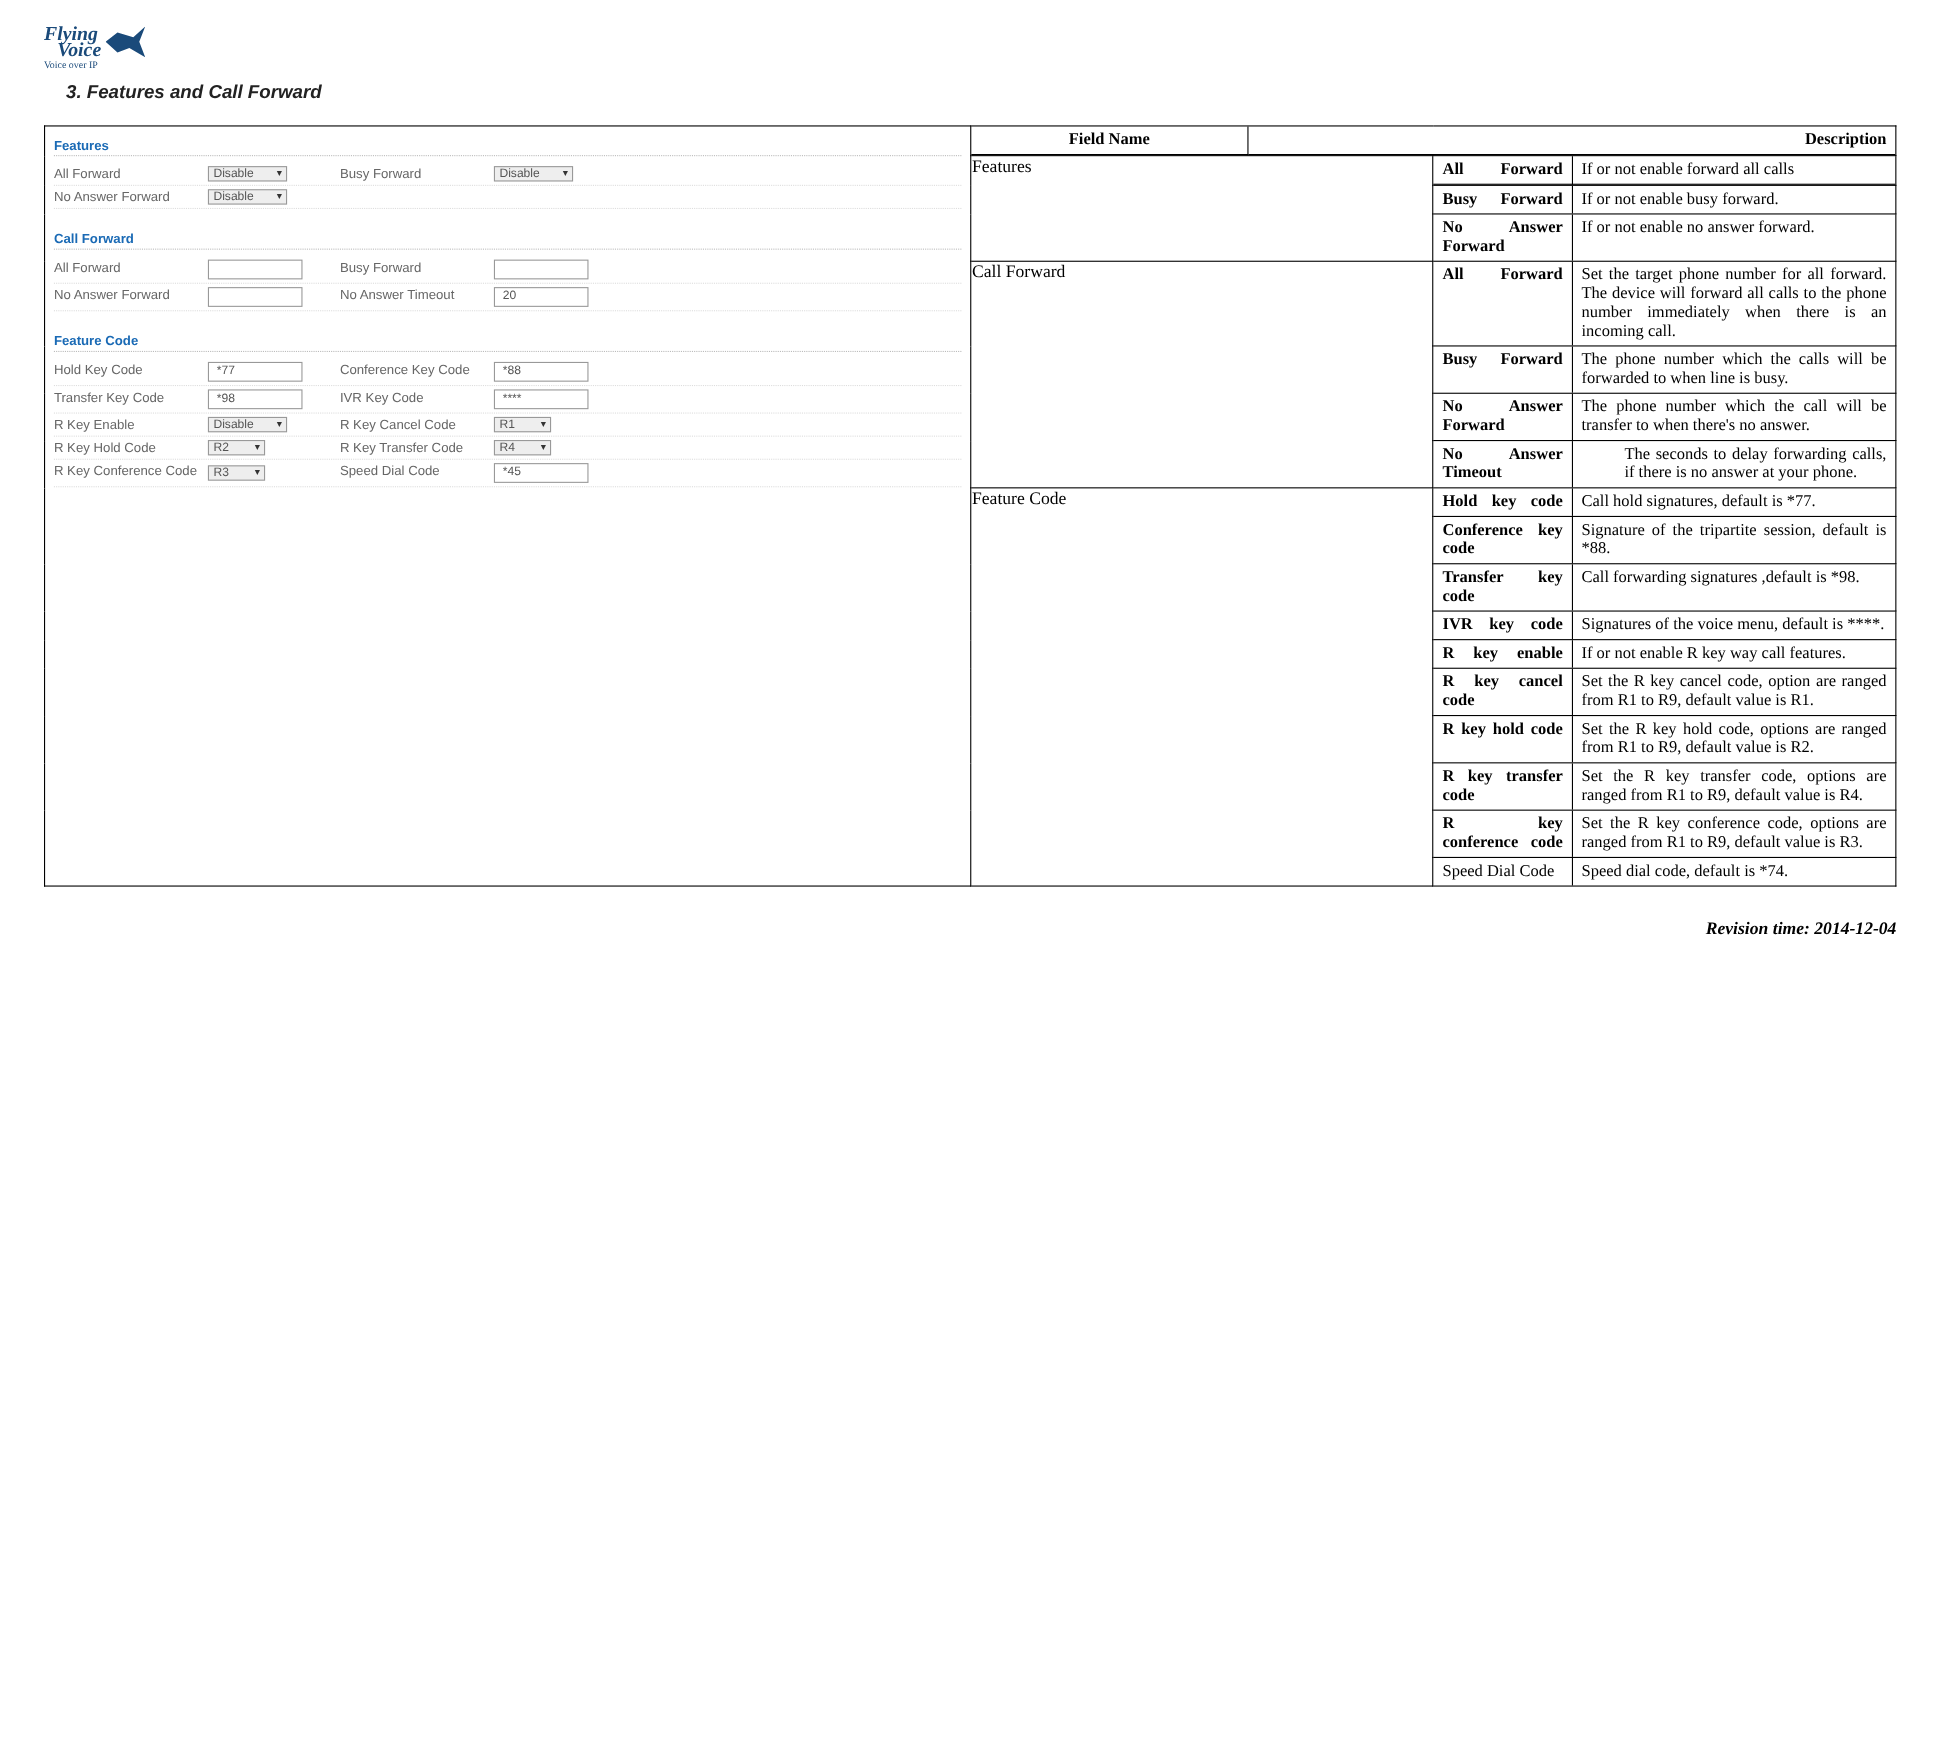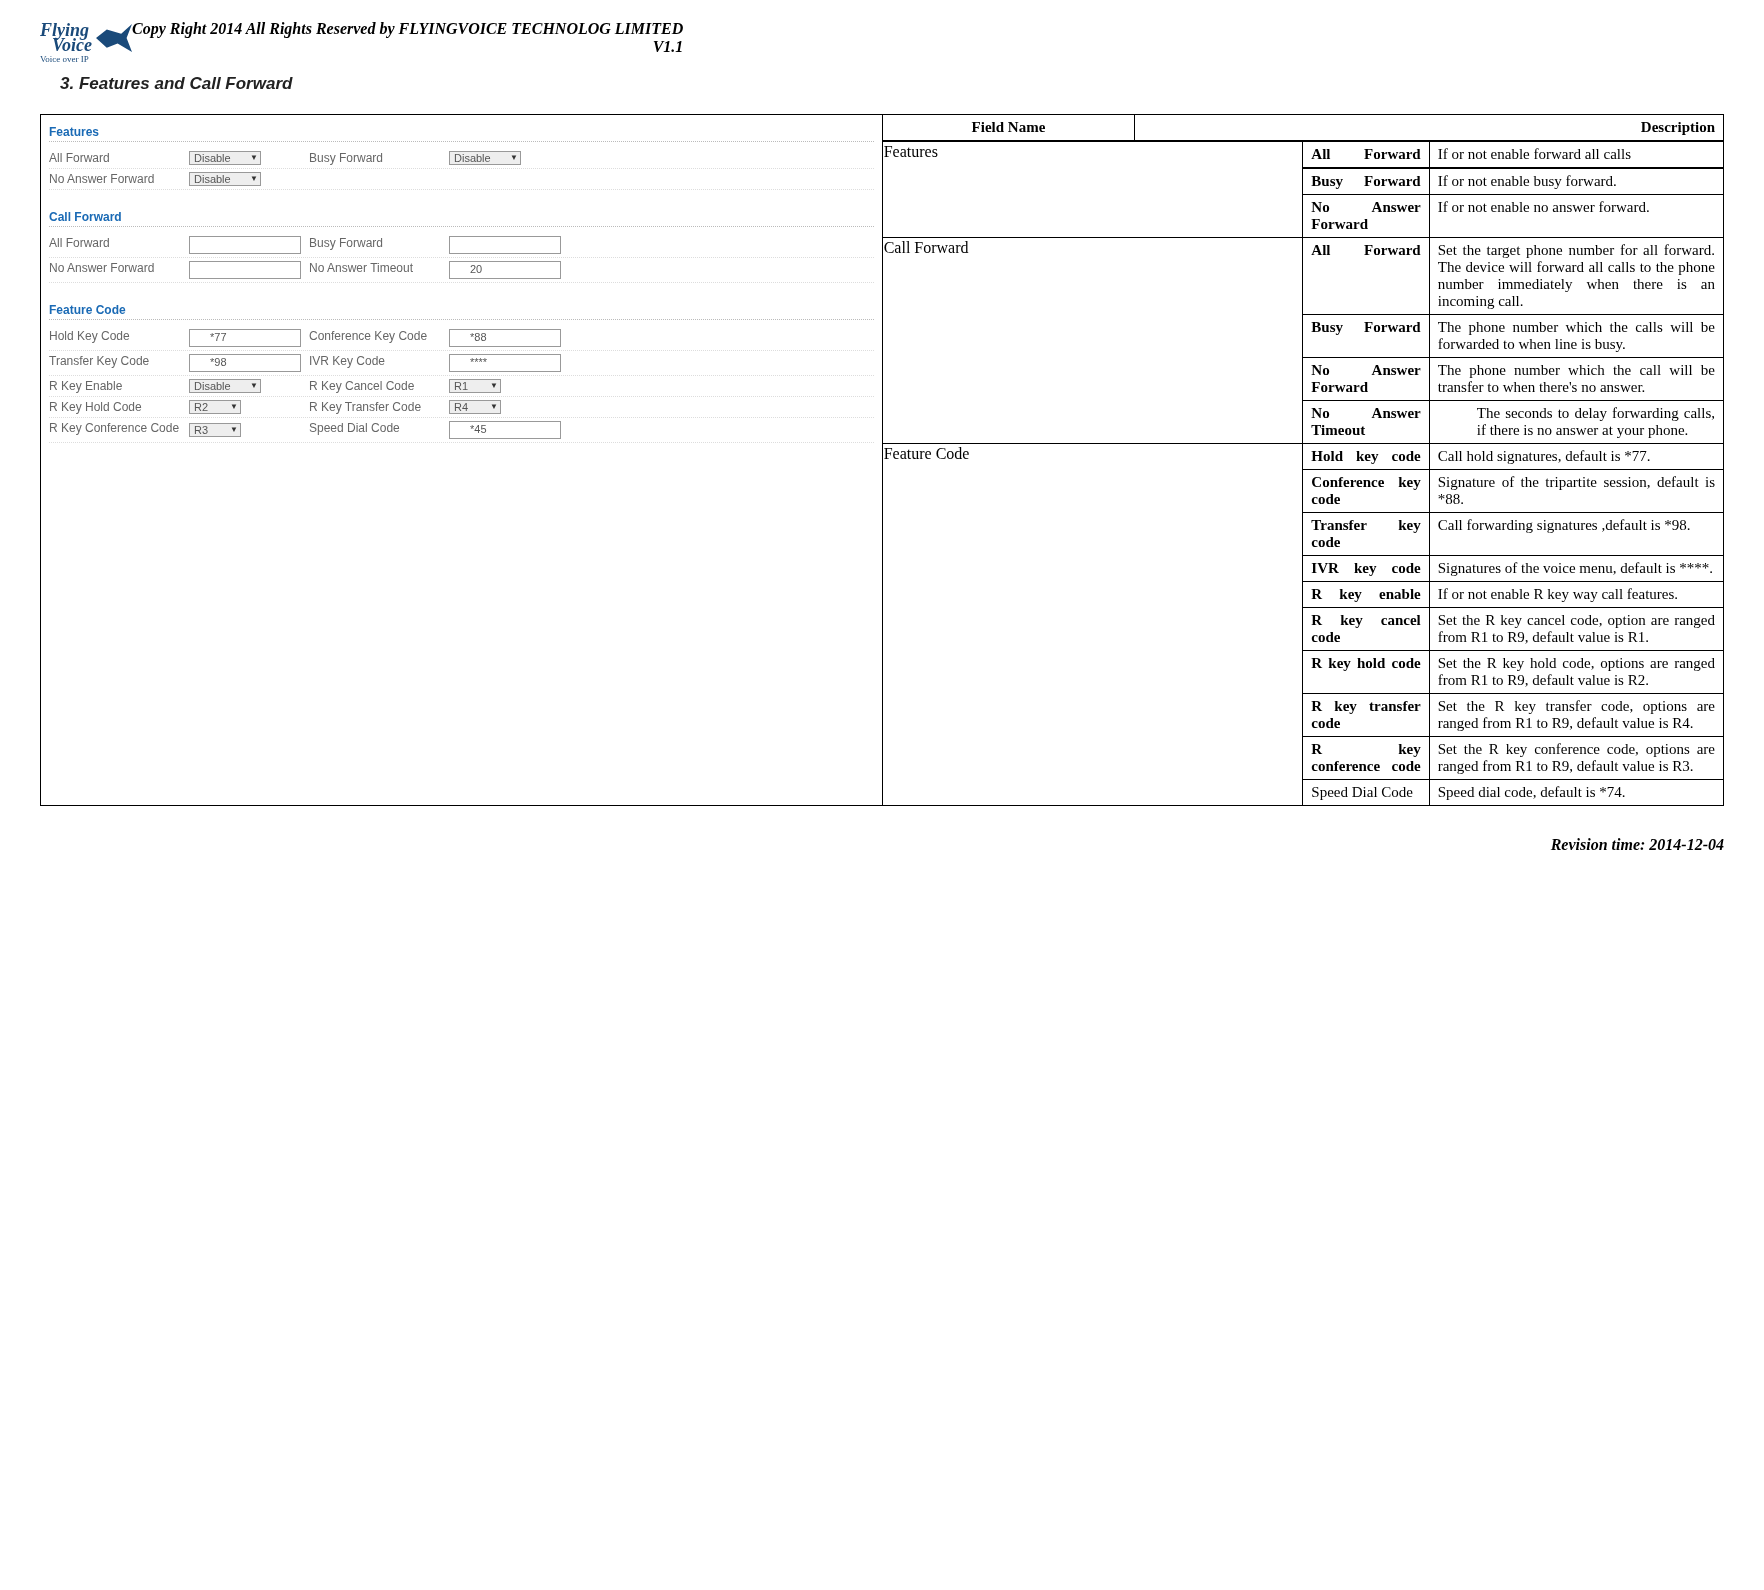--- a/index.html
+++ b/index.html
@@ -145,21 +145,21 @@
       content: "▼";
       position: absolute;
       right: 2px;
       top: 1px;
       font-size: 8px;
       color: #333;
     }
     .ss-input {
       background: white;
       border: 1px solid #999;
-      padding: 1px 20px;
+      padding: 1px 7px;
       font-size: 11px;
       min-width: 70px;
       min-height: 14px;
       display: inline-block;
     }
     .footer {
       text-align: right;
       font-style: italic;
       font-weight: bold;
       margin-top: 30px;
@@ -173,24 +173,20 @@
   <div class="logo">
     <div class="logo-top">
       <div style="display:flex;flex-direction:column;">
         <span class="logo-text">Flying</span>
         <span class="logo-text" style="margin-top:-6px;padding-left:12px;">Voice</span>
       </div>
       <span class="logo-bird"></span>
     </div>
     <span class="logo-sub">Voice over IP</span>
   </div>
-  <div class="header-right">
-    <div>Copy Right 2014 All Rights Reserved by FLYINGVOICE TECHNOLOG LIMITED</div>
-    <div>V1.1</div>
-  </div>
 </div>
 
 <div class="section-title">3.  Features and Call Forward</div>
 
 <table class="main-table">
   <tbody>
     <tr>
       <td class="left-cell" rowspan="19">
         <div class="screenshot">
 

